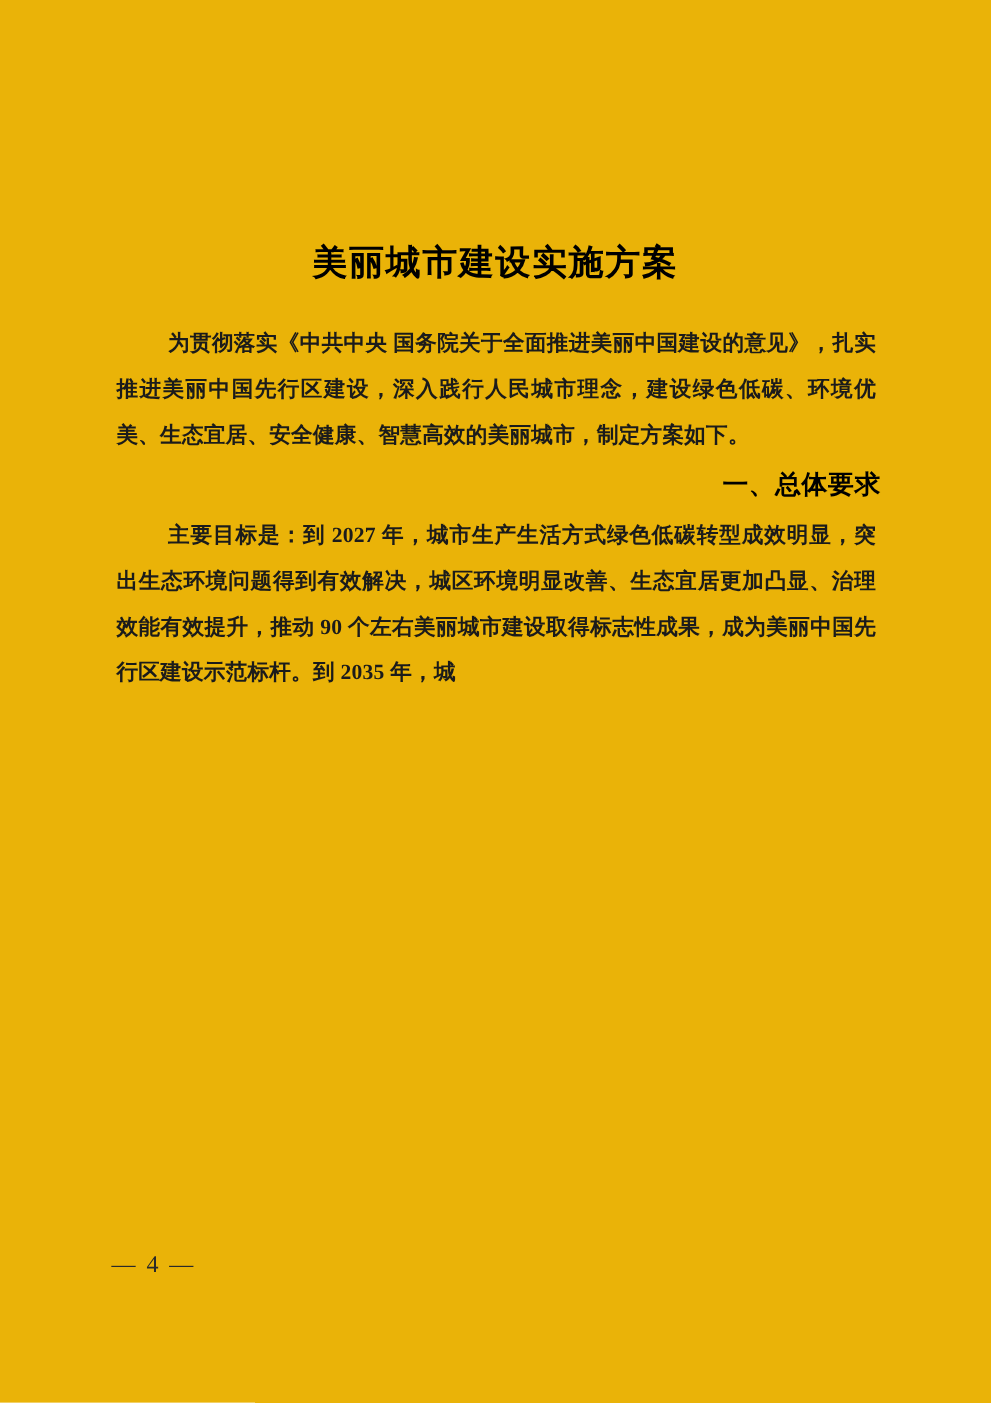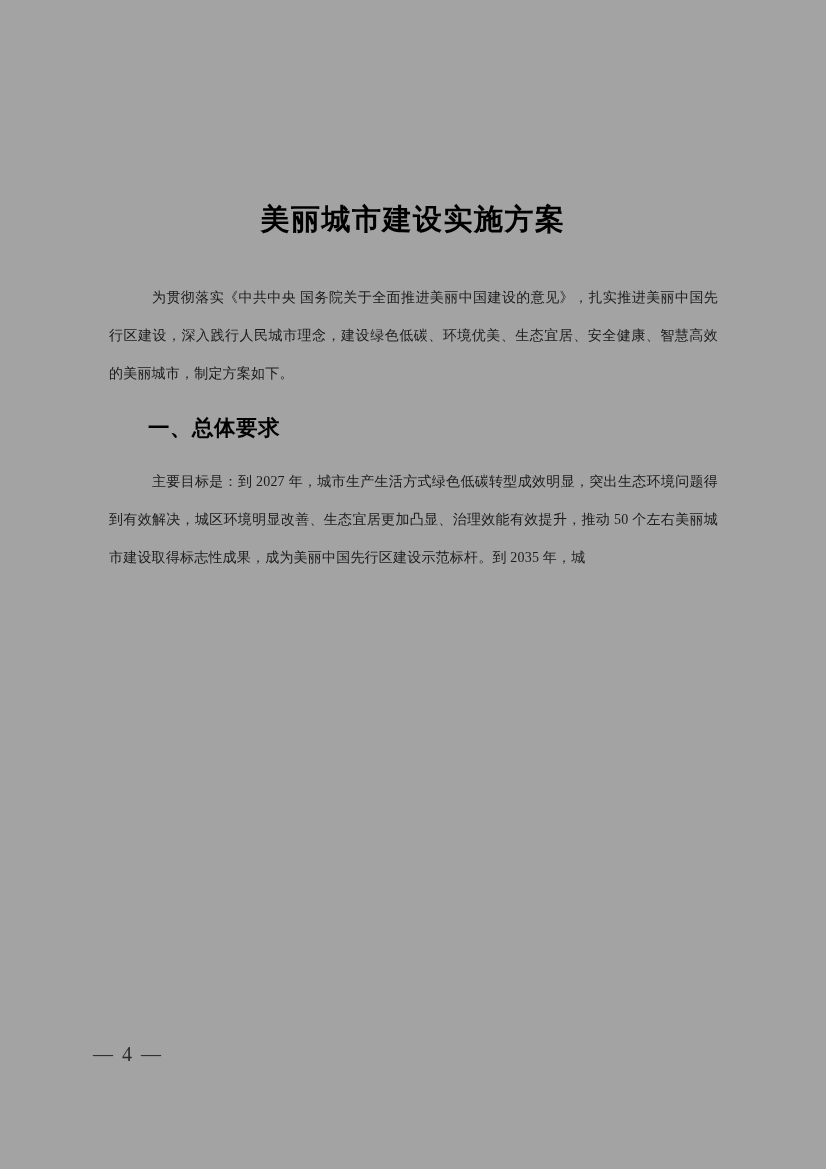--- a/index.html
+++ b/index.html
@@ -5,21 +5,21 @@
   html, body {
     margin: 0;
     padding: 0;
     background: #ffffff;
   }
   .page {
     position: relative;
     width: 826px;
     height: 1169px;
     margin: 0 auto;
-    background: #a3a3a3;
+    background: #eab308;
     overflow: hidden;
     box-sizing: border-box;
   }
 
   
   .doc-title {
     position: absolute;
     top: 180px;
     left: 93px;
     width: 640px;
@@ -34,41 +34,43 @@
 
   
   .body-col {
     position: absolute;
     top: 263px;
     left: 93px;
     width: 641px;
   }
 
   p.para {
-    margin: 16px;
+    margin: 4px;
     font-family: "Liberation Serif", "DejaVu Serif", serif;
-    font-size: 14px;
+    font-size: 18px;
     line-height: 38px;
     color: #1b1b1b;
     text-align: justify;
     text-justify: inter-character;
     text-indent: 43px;
     letter-spacing: 0.2px;
     word-break: break-all;
+    font-weight: bold;
   }
 
   h2.section-heading {
-    margin: 12px;
+    margin: 0;
     font-family: "Liberation Sans", "DejaVu Sans", sans-serif;
     font-weight: 700;
     font-size: 21.5px;
     line-height: 38px;
     color: #000000;
     text-indent: 43px;
     letter-spacing: 0.5px;
+    text-align: right;
   }
 
   
   .page-footer {
     position: absolute;
     top: 1040px;
     left: 93px;
     width: 641px;
     font-family: "Liberation Serif", "DejaVu Serif", serif;
     font-size: 20px;
@@ -87,21 +89,21 @@
 
   <h1 class="doc-title">美丽城市建设实施方案</h1>
 
   <div class="body-col">
 
     <p class="para">为贯彻落实《中共中央 国务院关于全面推进美丽中国建设的意见》，扎实推进美丽中国先行区建设，深入践行人民城市理念，建设绿色低碳、环境优美、生态宜居、安全健康、智慧高效的美丽城市，制定方案如下。</p>
 
     <h2 class="section-heading">一、总体要求</h2>
 
 
-    <p class="para">主要目标是：到 2027 年，城市生产生活方式绿色低碳转型成效明显，突出生态环境问题得到有效解决，城区环境明显改善、生态宜居更加凸显、治理效能有效提升，推动 50 个左右美丽城市建设取得标志性成果，成为美丽中国先行区建设示范标杆。到 2035 年，城</p>
+    <p class="para">主要目标是：到 2027 年，城市生产生活方式绿色低碳转型成效明显，突出生态环境问题得到有效解决，城区环境明显改善、生态宜居更加凸显、治理效能有效提升，推动 90 个左右美丽城市建设取得标志性成果，成为美丽中国先行区建设示范标杆。到 2035 年，城</p>
 
   </div>
 
   <div class="page-footer">
     <span class="num">— 4 —</span>
   </div>
 
 </div>
 
 </body></html>

